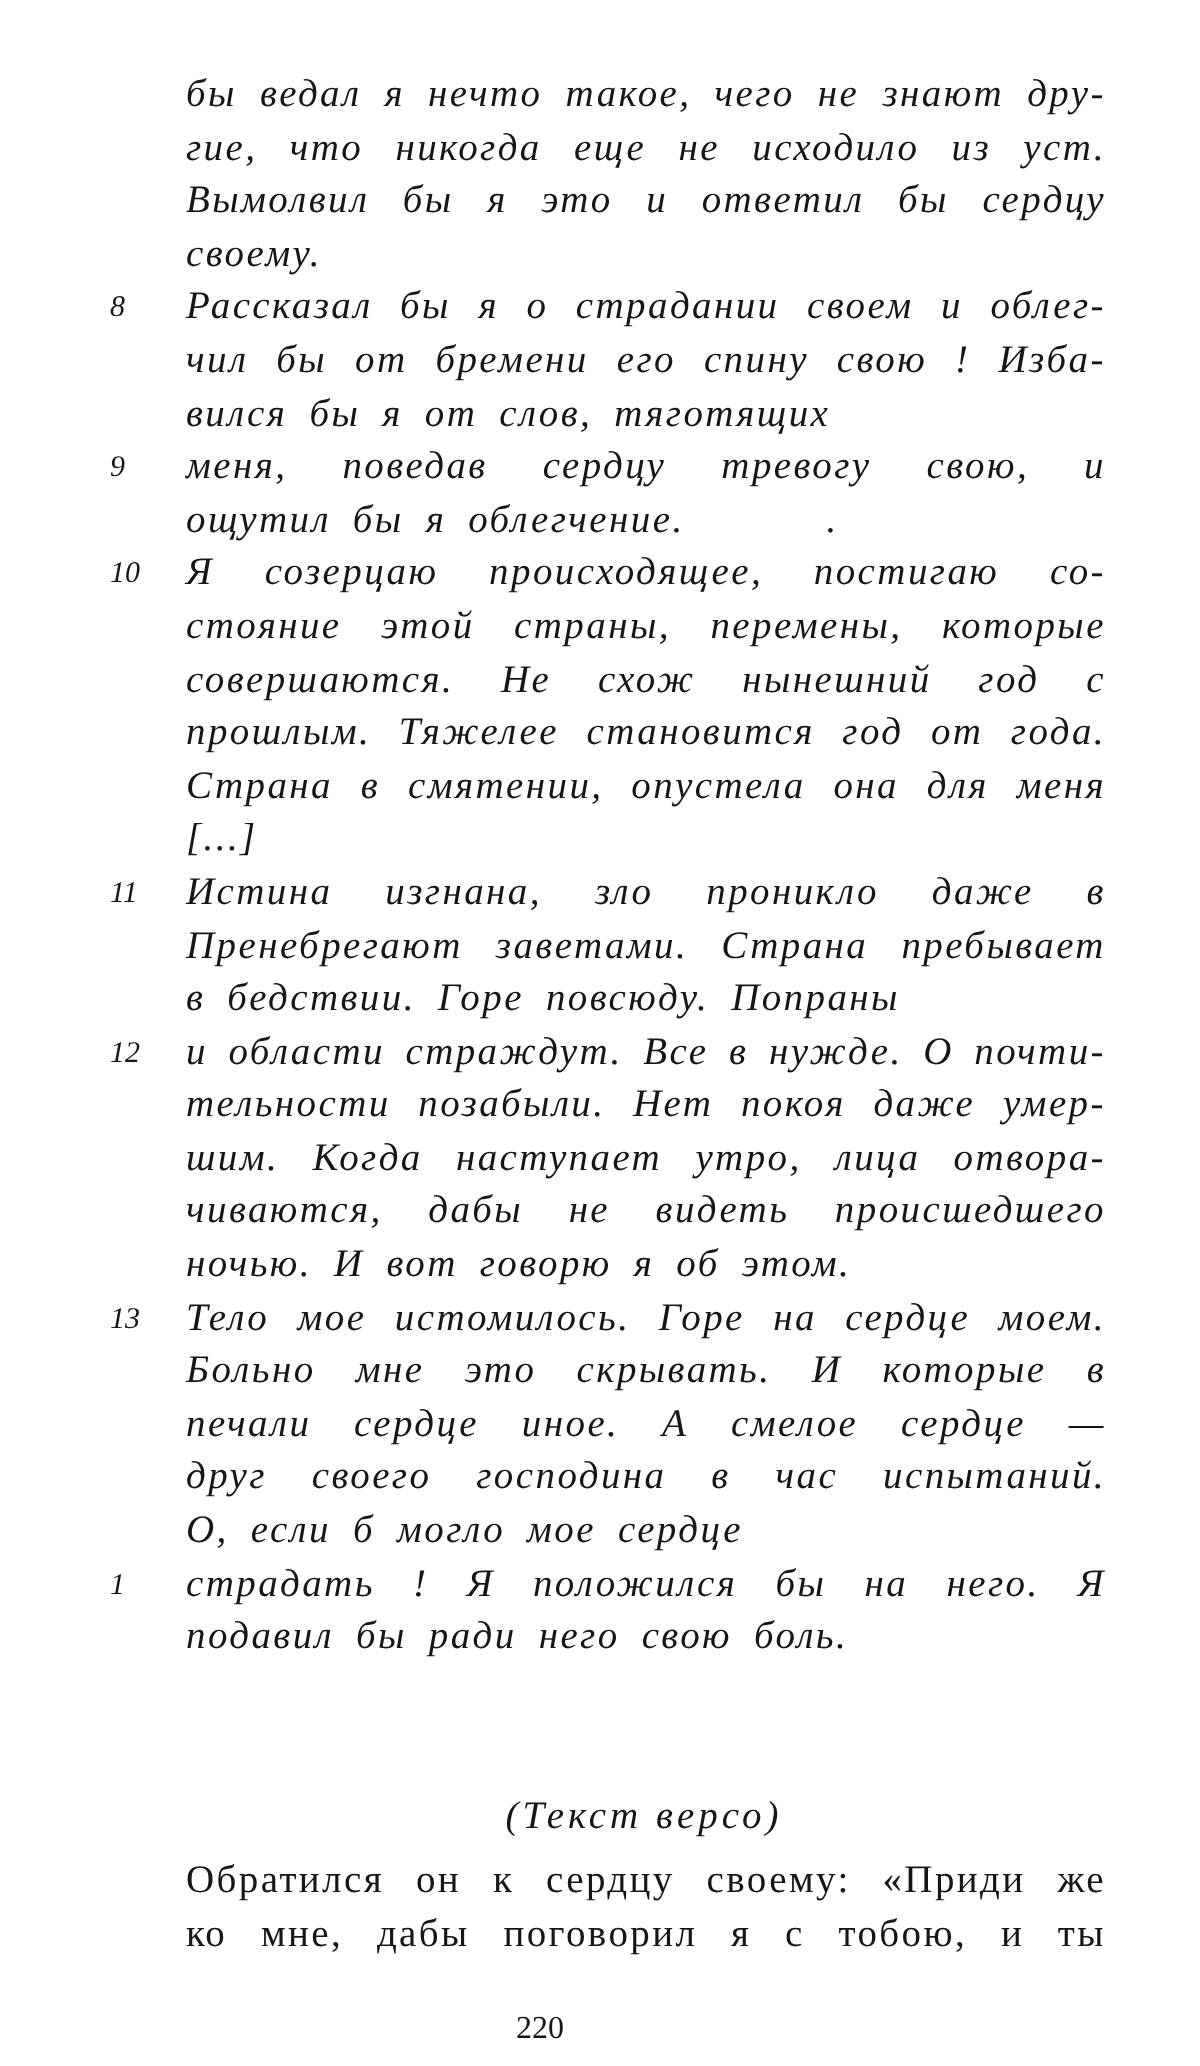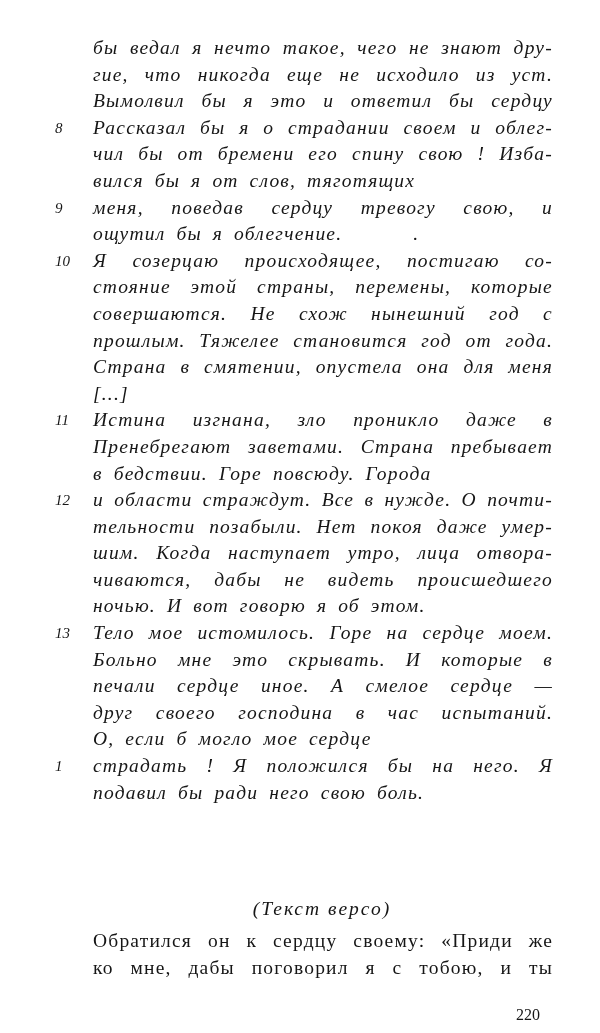--- a/index.html
+++ b/index.html
@@ -21,37 +21,40 @@
   .num {
     position: absolute; left: -38px; width: 24px; text-align: left;
     font-size: 15px; letter-spacing: 0; top: 0;
   }
   .heading {
     position: absolute; left: 0; width: 568px; text-align: center;
     top: 898px; font-style: italic; font-size: 19.5px; letter-spacing: 2px;
   }
   .heading span { position: relative; left: 38px; }
   .pagenum {
-    position: absolute; top: 1006px; left: 0; width: 540px; text-align: right;
+    position: absolute; top: 1006px; left: 0; width: 540px; text-align: center;
     font-size: 16px;
   }
 </style>
 </head>
 <body>
 
 <div class="page">
   <div class="block" id="main-block" style="top:35px;font-style:italic;">
       <div class="line">
         <span style="display: contents;"><span class="w">бы</span><span class="w">ведал</span><span class="w">я</span><span class="w">нечто</span><span class="w">такое,</span><span class="w">чего</span><span class="w">не</span><span class="w">знают</span><span class="w">дру-</span></span>
       </div>
       <div class="line">
         <span style="display: contents;"><span class="w">гие,</span><span class="w">что</span><span class="w">никогда</span><span class="w">еще</span><span class="w">не</span><span class="w">исходило</span><span class="w">из</span><span class="w">уст.</span></span>
       </div>
       <div class="line">
         <span style="display: contents;"><span class="w">Вымолвил</span><span class="w">бы</span><span class="w">я</span><span class="w">это</span><span class="w">и</span><span class="w">ответил</span><span class="w">бы</span><span class="w">сердцу</span></span>
+      </div>
+      <div class="line last">
+        <span style="display: contents;"><span class="w">своему.</span></span>
       </div>
       <div class="line">
         <span class="num">8</span>
         <span style="display: contents;"><span class="w">Рассказал</span><span class="w">бы</span><span class="w">я</span><span class="w">о</span><span class="w">страдании</span><span class="w">своем</span><span class="w">и</span><span class="w">облег-</span></span>
       </div>
       <div class="line">
         <span style="display: contents;"><span class="w">чил</span><span class="w">бы</span><span class="w">от</span><span class="w">бремени</span><span class="w">его</span><span class="w">спину</span><span class="w">свою</span><span class="w">!</span><span class="w">Изба-</span></span>
       </div>
       <div class="line last">
         <span style="display: contents;"><span class="w">вился</span><span class="w">бы</span><span class="w">я</span><span class="w">от</span><span class="w">слов,</span><span class="w">тяготящих</span></span>
@@ -83,21 +86,21 @@
         <span style="display: contents;"><span class="w">[...]</span></span>
       </div>
       <div class="line">
         <span class="num">11</span>
         <span style="display: contents;"><span class="w">Истина</span><span class="w">изгнана,</span><span class="w">зло</span><span class="w">проникло</span><span class="w">даже</span><span class="w">в</span></span>
       </div>
       <div class="line">
         <span style="display: contents;"><span class="w">Пренебрегают</span><span class="w">заветами.</span><span class="w">Страна</span><span class="w">пребывает</span></span>
       </div>
       <div class="line last">
-        <span style="display: contents;"><span class="w">в</span><span class="w">бедствии.</span><span class="w">Горе</span><span class="w">повсюду.</span><span class="w">Города</span></span>
+        <span style="display: contents;"><span class="w">в</span><span class="w">бедствии.</span><span class="w">Горе</span><span class="w">повсюду.</span><span class="w">Попраны</span></span>
       </div>
       <div class="line">
         <span class="num">12</span>
         <span style="display: contents;"><span class="w">и</span><span class="w">области</span><span class="w">страждут.</span><span class="w">Все</span><span class="w">в</span><span class="w">нужде.</span><span class="w">О</span><span class="w">почти-</span></span>
       </div>
       <div class="line">
         <span style="display: contents;"><span class="w">тельности</span><span class="w">позабыли.</span><span class="w">Нет</span><span class="w">покоя</span><span class="w">даже</span><span class="w">умер-</span></span>
       </div>
       <div class="line">
         <span style="display: contents;"><span class="w">шим.</span><span class="w">Когда</span><span class="w">наступает</span><span class="w">утро,</span><span class="w">лица</span><span class="w">отвора-</span></span>

